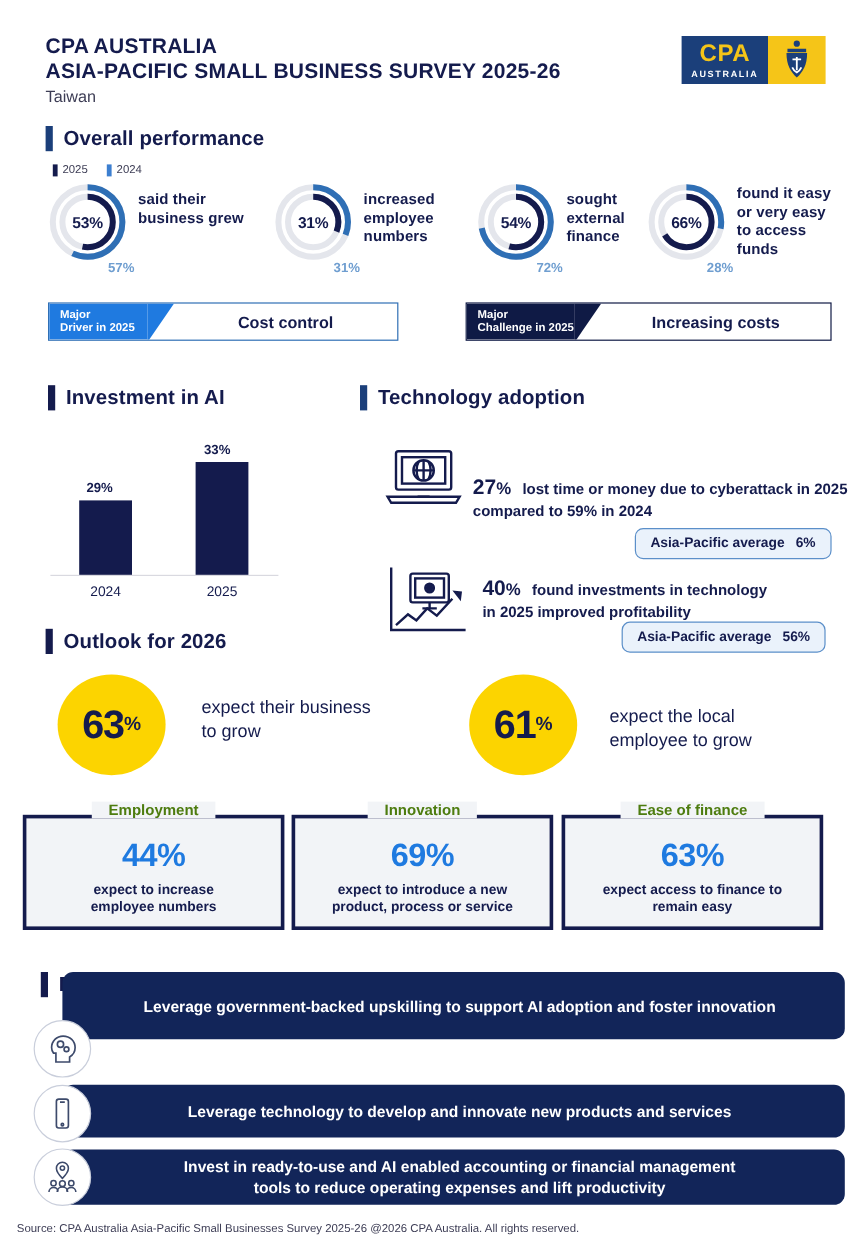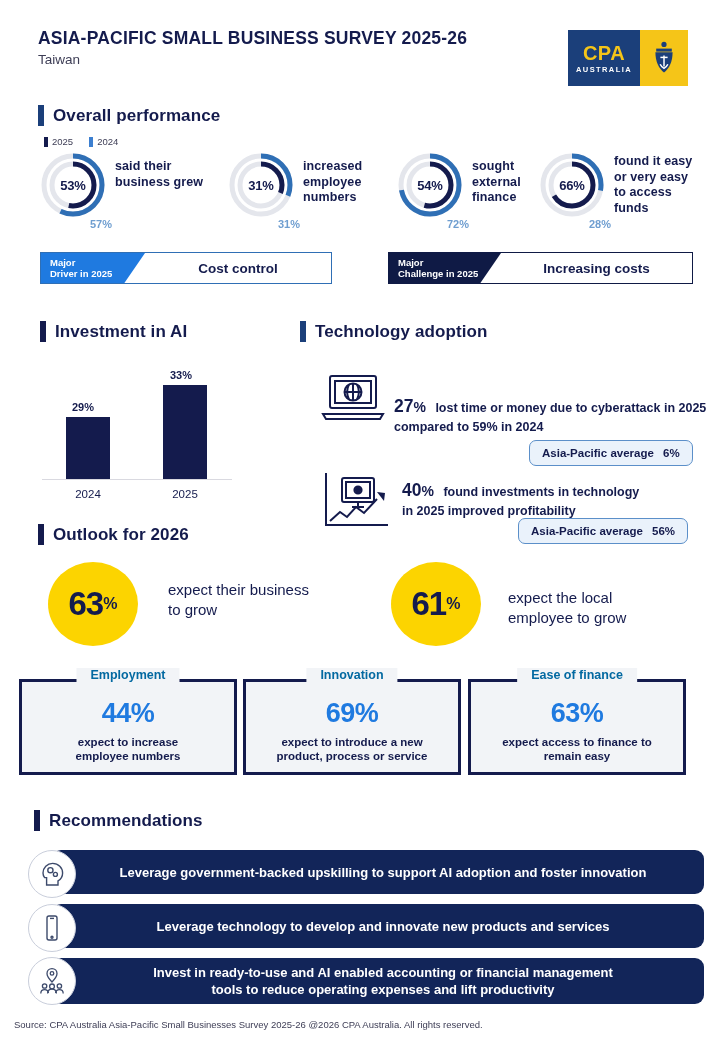--- a/index.html
+++ b/index.html
@@ -12,21 +12,21 @@
     overflow: hidden;
   }
   .page { position: relative; width: 720px; height: 1040px; }
 
   
   .header { position: absolute; left: 38px; top: 28px; }
   .brand-line1 { font-size: 17.5px; font-weight: bold; letter-spacing: .2px; color: #141b4d; line-height: 21px; }
   .brand-line2 { font-size: 17.5px; font-weight: bold; letter-spacing: .2px; color: #141b4d; line-height: 21px; }
   .brand-sub { font-size: 13.5px; color: #3d3d55; line-height: 20px; margin-top: 1px; }
 
-  .logo { position: absolute; left: 568px; top: 30px; width: 120px; height: 56px; display: flex; }
+  .logo { position: absolute; left: 568px; top: 30px; width: 120px; height: 40px; display: flex; }
   .logo-left { width: 72px; background: #1b3f7a; position: relative; display:flex; flex-direction:column; align-items:center; justify-content:center; }
   .logo-cpa { font-size: 20px; font-weight: bold; color: #f5c518; letter-spacing: .5px; line-height: 20px; }
   .logo-aus { font-size: 7.5px; font-weight: bold; color: #ffffff; letter-spacing: 1.4px; margin-top: 2px; }
   .logo-right { width: 48px; background: #f5c518; display:flex; align-items:center; justify-content:center; }
 
   
   .sec-head { position: absolute; display: flex; align-items: center; }
   .sec-bar { width: 6px; height: 21px; background: #1b3f7a; margin-right: 9px; }
   .sec-bar.navy { background: #141b4d; }
   .sec-title { font-size: 17px; font-weight: bold; color: #141b4d; letter-spacing: .1px; }
@@ -80,40 +80,41 @@
   .oc { position:absolute; width: 90px; height: 84px; border-radius: 50%; background:#fcd400;
         display:flex; align-items:center; justify-content:center; }
   .oc-num { font-size: 33px; font-weight: bold; color:#141b4d; letter-spacing:-1px; }
   .oc-sym { font-size: 16px; font-weight: bold; color:#141b4d; vertical-align: super; }
   .oc-text { position:absolute; font-size: 15px; color:#141b4d; font-weight: normal; line-height: 20px; }
 
   
   .card { position:absolute; width: 218px; height: 96px; border: 3px solid #141b4d; background:#f2f4f7;
           display:flex; flex-direction:column; align-items:center; }
   .card-title { position:absolute; top: -14px; left: 50%; transform: translateX(-50%); background:#f2f4f7;
-                padding: 0 14px; font-size: 12.5px; font-weight:bold; color:#0369a1; white-space:nowrap; }
+                padding: 0 14px; font-size: 12.5px; font-weight:bold; color:#4d7c0f; white-space:nowrap; }
   .card-pct { font-size: 27px; font-weight:bold; color:#1f7ae0; margin-top: 16px; letter-spacing:-.5px; }
   .card-desc { font-size: 11.5px; font-weight:bold; color:#141b4d; text-align:center; line-height: 14px; margin-top: 6px; }
 
   
   .rec { position:absolute; left: 52px; width: 652px; background:#122559; border-radius: 9px;
          display:flex; align-items:center; justify-content:center; }
   .rec-text { color:#ffffff; font-size: 13px; font-weight:bold; text-align:center; line-height: 17px; padding: 0 46px 0 56px; }
   .rec-ico { position:absolute; left: 28px; width: 48px; height: 48px; border-radius:50%; background:#ffffff;
              border: 1px solid #c9cedb; display:flex; align-items:center; justify-content:center; }
 
   
   .footer { position:absolute; left: 14px; top: 1019px; font-size: 9.5px; color:#3d3d55; }
 </style>
 </head>
 <body>
 
 <div class="page">
 
   <div class="header">
+    <div class="brand-line1">CPA AUSTRALIA</div>
     <div class="brand-line2">ASIA-PACIFIC SMALL BUSINESS SURVEY 2025-26</div>
     <div class="brand-sub">Taiwan</div>
   </div>
 
   <div class="logo">
     <div class="logo-left">
       <div class="logo-cpa">CPA</div>
       <div class="logo-aus">AUSTRALIA</div>
     </div>
     <div class="logo-right">
@@ -336,21 +337,21 @@
     <div class="card-pct">63%</div>
     <div class="card-desc" style="white-space:pre-line;">expect access to finance to
 remain easy</div>
   </div>
 
   <div class="sec-head" style="left:34px; top:810px;">
     <div class="sec-bar navy"></div>
     <div class="sec-title">Recommendations</div>
   </div>
 
-  <div class="rec" style="top:850px; height:44px;">
+  <div class="rec" style="top:810px; height:56px;">
     <div class="rec-text">Leverage government-backed upskilling to support AI adoption and foster innovation</div>
   </div>
   <div class="rec-ico" style="top:850px;">
     <svg width="30" height="30" viewBox="0 0 30 30">
       <g fill="none" stroke="#3d4a6b" stroke-width="1.4">
         <path d="M21 26v-4.2c3-1.6 4.6-4.6 4.6-7.8C25.6 8.6 21.4 4.4 15.6 4.4 10.2 4.4 6 8.6 6 14c0 2.2.6 3.4 1.6 4.6h2v7.4z"></path>
         <circle cx="13.4" cy="11.2" r="2.6"></circle>
         <circle cx="18.4" cy="15.4" r="2"></circle>
       </g>
     </svg>

